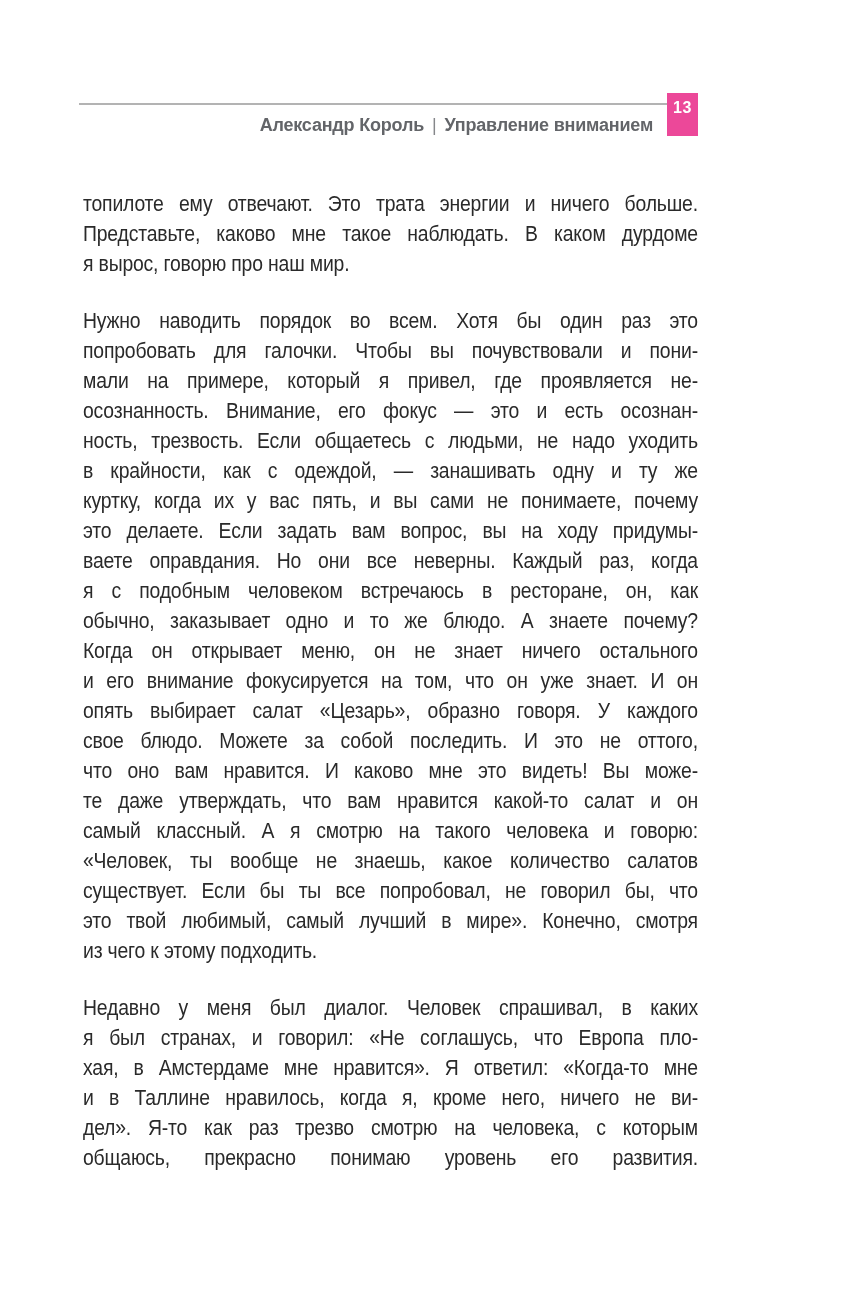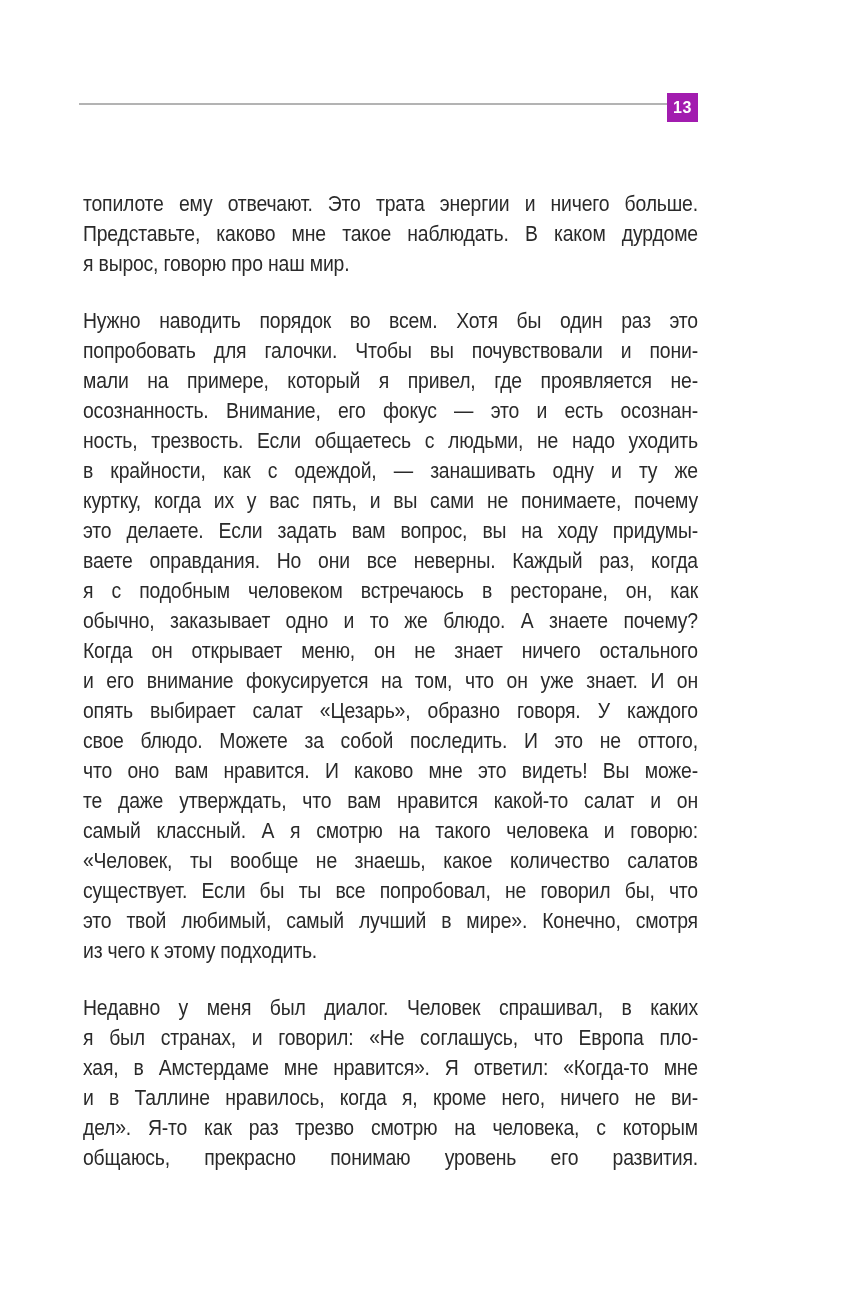--- a/index.html
+++ b/index.html
@@ -23,22 +23,22 @@
     top: 103px;
     width: 588px;
     height: 2px;
     background: #b3b3b3;
   }
   .page-num-box {
     position: absolute;
     left: 667px;
     top: 93px;
     width: 31px;
-    height: 29px;
-    background: #a21caf;
+    height: 43px;
+    background: #ec4899;
     color: #ffffff;
     font-size: 16px;
     font-weight: bold;
     text-align: center;
     line-height: 29px;
     letter-spacing: 0.5px;
   }
   .running-head {
     position: absolute;
     top: 115px;
@@ -83,20 +83,23 @@
     text-align-last: left;
   }
 </style>
 </head>
 <body>
 
 <div class="page">
 
   <div class="header-rule"></div>
 
+  <div class="running-head">
+    <span>Александр Король</span><span class="divider">|</span><span>Управление вниманием</span>
+  </div>
 
   <div class="page-num-box">13</div>
 
   <div class="body-block">
     <div class="condense" id="paragraphs">
         <div class="para">
           <div class="line">топилоте ему отвечают. Это трата энергии и ничего больше.</div>
           <div class="line">Представьте, каково мне такое наблюдать. В каком дурдоме</div>
           <div class="line raglast">я вырос, говорю про наш мир.</div>
         </div>

